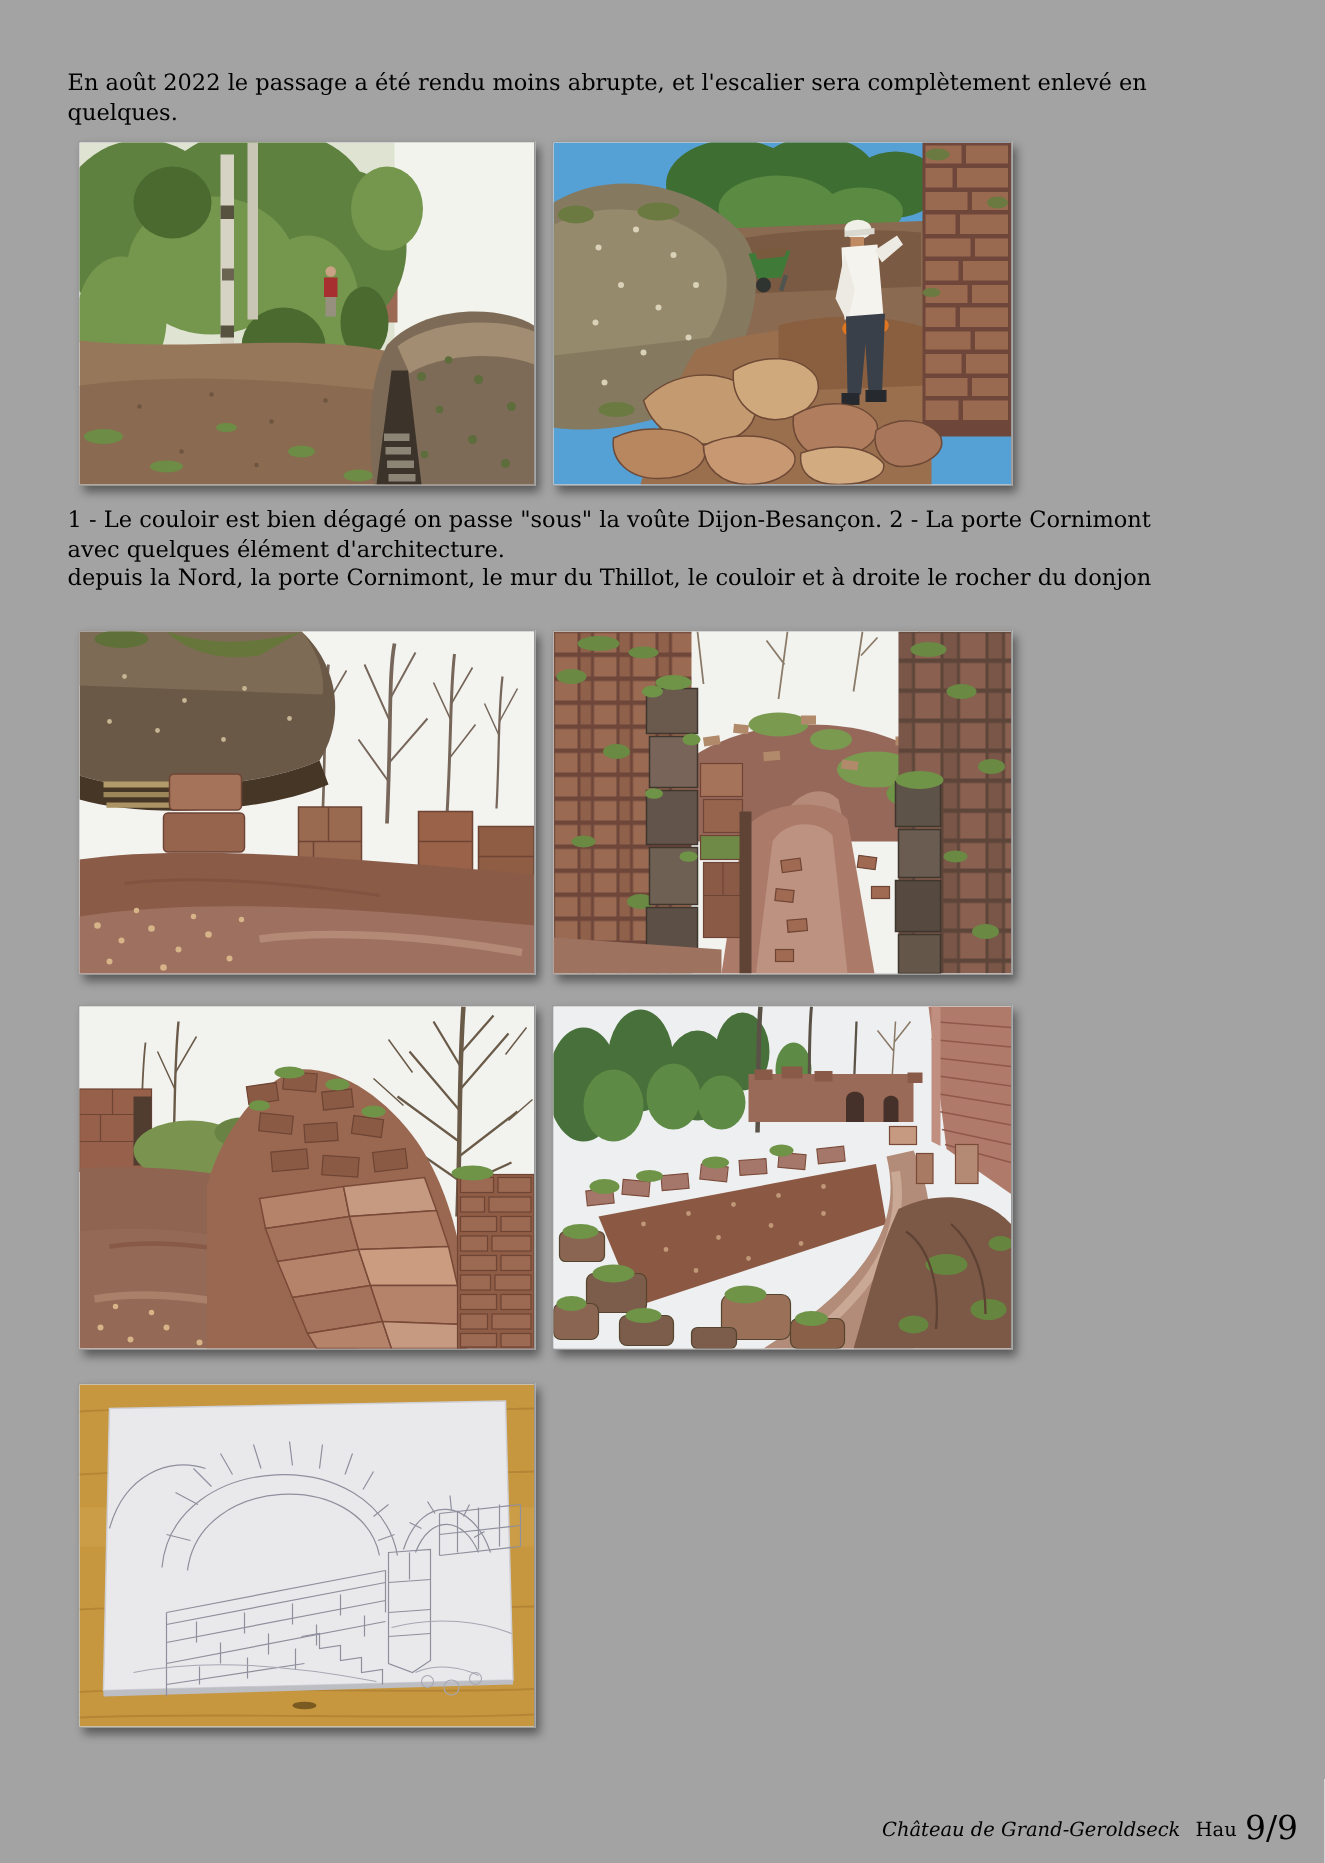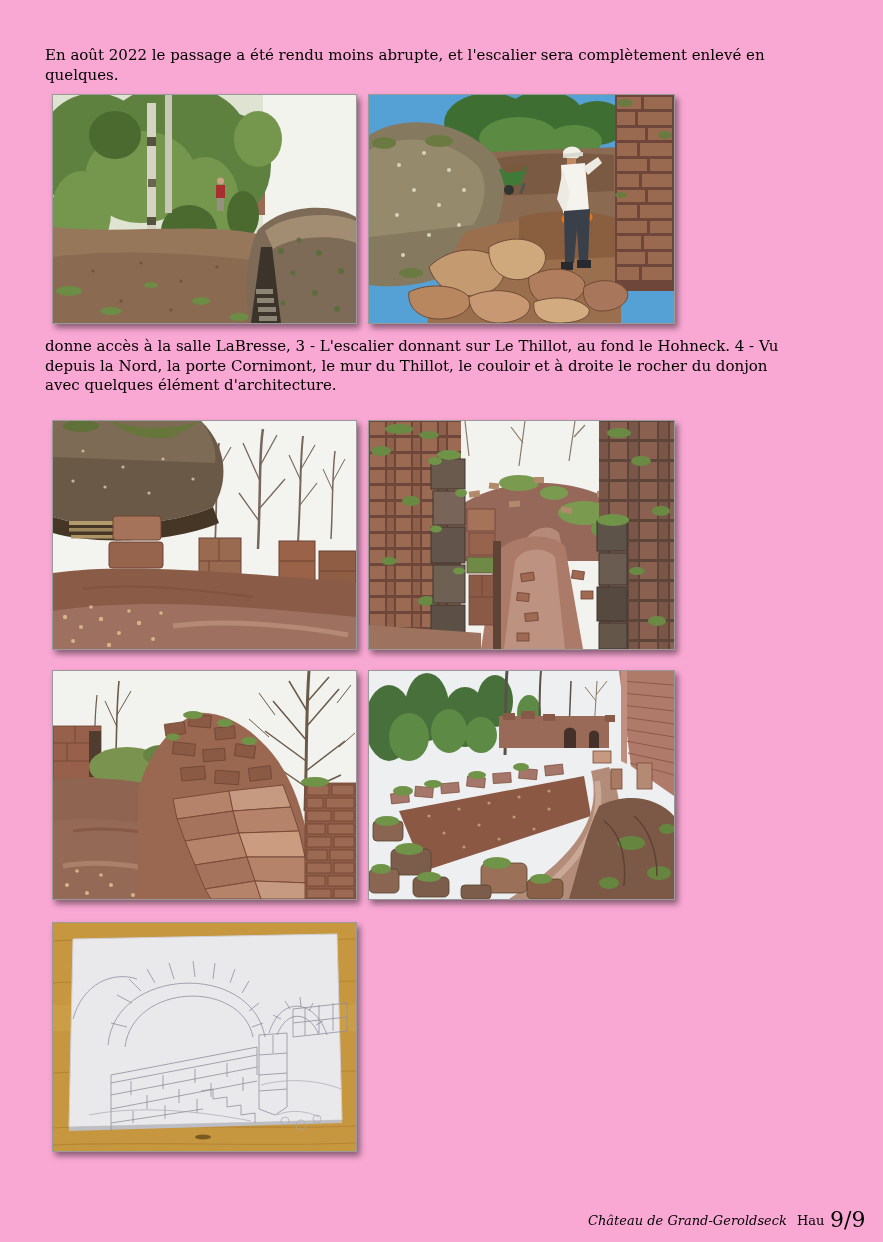--- a/index.html
+++ b/index.html
@@ -1,16 +1,16 @@
 <!DOCTYPE html>
 <html><head>
 <meta charset="utf-8">
 <style>
   html,body{margin:0;padding:0;background:#ffffff;}
-  .page{position:relative;width:883px;height:1242px;background:#f9a8d4;
+  .page{position:relative;width:883px;height:1242px;background:#a3a3a3;
         font-family:"DejaVu Serif","Liberation Serif",serif;color:#000;overflow:hidden;}
   .para{position:absolute;font-size:15px;line-height:19.5px;}
   .para .line{white-space:nowrap;}
   .photo{position:absolute;border:1px solid #9a9a9a;background:#fff;
          box-shadow:3px 4px 6px rgba(0,0,0,0.45);}
   .photo svg{display:block;width:100%;height:100%;}
   .footer-title{position:absolute;left:588px;top:1213px;font-size:13px;font-style:italic;white-space:nowrap;}
   .footer-author{position:absolute;left:797px;top:1213px;font-size:13px;white-space:nowrap;}
   .footer-page{position:absolute;left:830px;top:1207px;font-size:22px;white-space:nowrap;}
 </style>
@@ -196,23 +196,23 @@
         <path d="M40,197 C60,187 90,190 100,202 C105,214 90,224 70,224 C50,224 38,212 40,197 Z" fill="#b8875f"></path>
         <path d="M100,202 C120,192 150,194 160,207 C165,217 150,228 130,228 C112,228 100,217 100,202 Z" fill="#c79872"></path>
         <path d="M160,182 C180,170 205,172 215,186 C220,198 205,210 185,210 C168,210 158,198 160,182 Z" fill="#b07d5e"></path>
         <path d="M165,207 C185,200 210,202 220,214 C222,222 210,228 190,228 C172,228 163,220 165,207 Z" fill="#d2ab80"></path>
         <path d="M215,192 C230,182 250,184 258,196 C262,206 250,216 232,216 C220,216 212,204 215,192 Z" fill="#a8765a"></path>
       </g>
     </svg>
   </div>
 
   <div class="para" style="left:45px;top:337px;">
-    <div class="line">donne accès à la salle LaBresse, 3 - L'escalier donnant sur Le Thillot, au fond le Hohneck. 4 - Vu</div>
+    <div class="line">1 - Le couloir est bien dégagé on passe "sous" la voûte Dijon-Besançon. 2 - La porte Cornimont</div>
+    <div class="line">avec quelques élément d'architecture.</div>
     <div class="line">depuis la Nord, la porte Cornimont, le mur du Thillot, le couloir et à droite le rocher du donjon</div>
-    <div class="line">avec quelques élément d'architecture.</div>
   </div>
 
   <div class="photo" style="left:52px;top:420px;width:303px;height:228px" role="img" aria-label="Corridor ruins under the rock overhang with stone pillars, bare winter trees">
     <svg viewBox="0 0 303 228" preserveAspectRatio="none">
       <rect width="303" height="228" fill="#f3f3f0"></rect>
       <g stroke="#77675a" fill="none">
         <path d="M205,128 C208,60 206,30 210,8" stroke-width="2.5"></path>
         <path d="M207,60 L190,22 M207,45 L224,14 M206,88 L232,58 M206,100 L186,72" stroke-width="1.3"></path>
         <path d="M245,122 C248,70 247,40 250,15" stroke-width="2"></path>
         <path d="M248,60 L236,34 M248,48 L262,24 M247,84 L264,62" stroke-width="1.1"></path>

